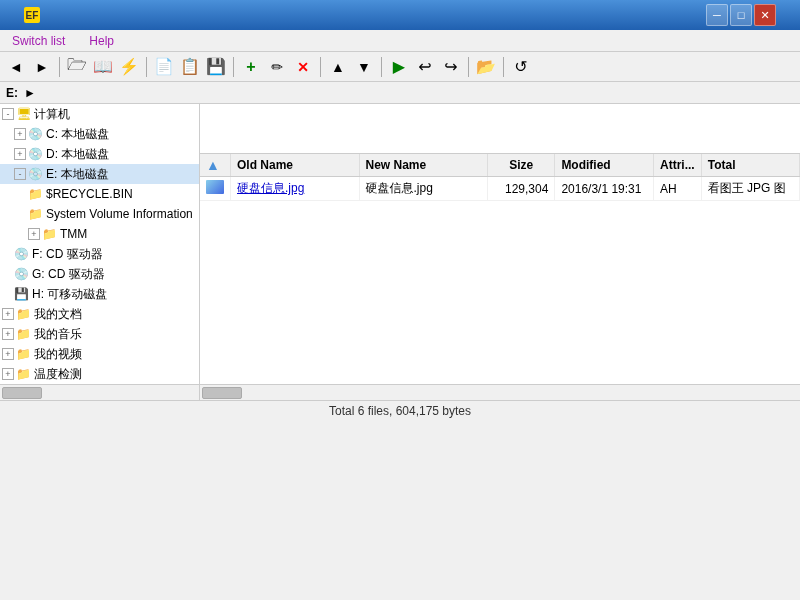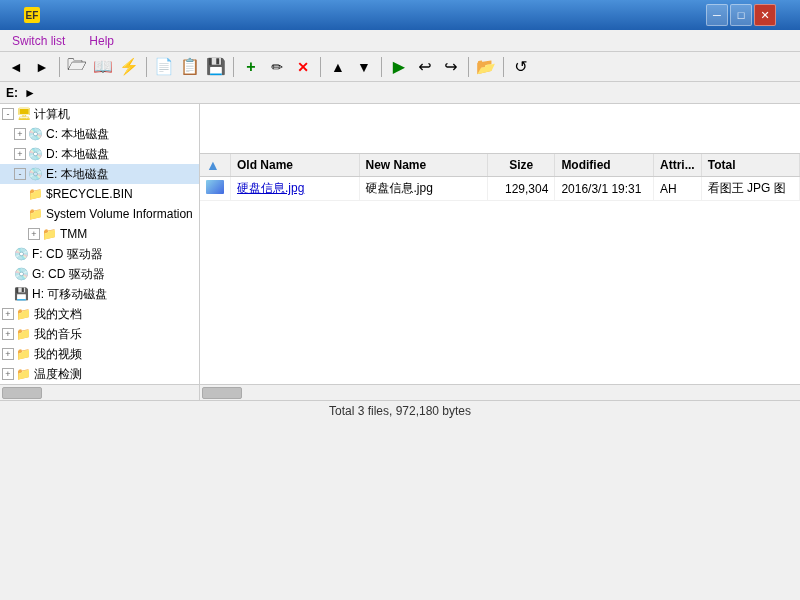--- a/index.html
+++ b/index.html
@@ -488,14 +488,14 @@
     <div class="left-hscroll">
       <div class="scrollbar-thumb"></div>
     </div>
     <div class="right-hscroll">
       <div class="scrollbar-thumb"></div>
     </div>
   </div>
 </div>
 
 <div class="status-bar">
-  <span>Total 3 files, 972,180 bytes</span>
+  <span>Total 6 files, 604,175 bytes</span>
 </div>
 
 </body></html>

